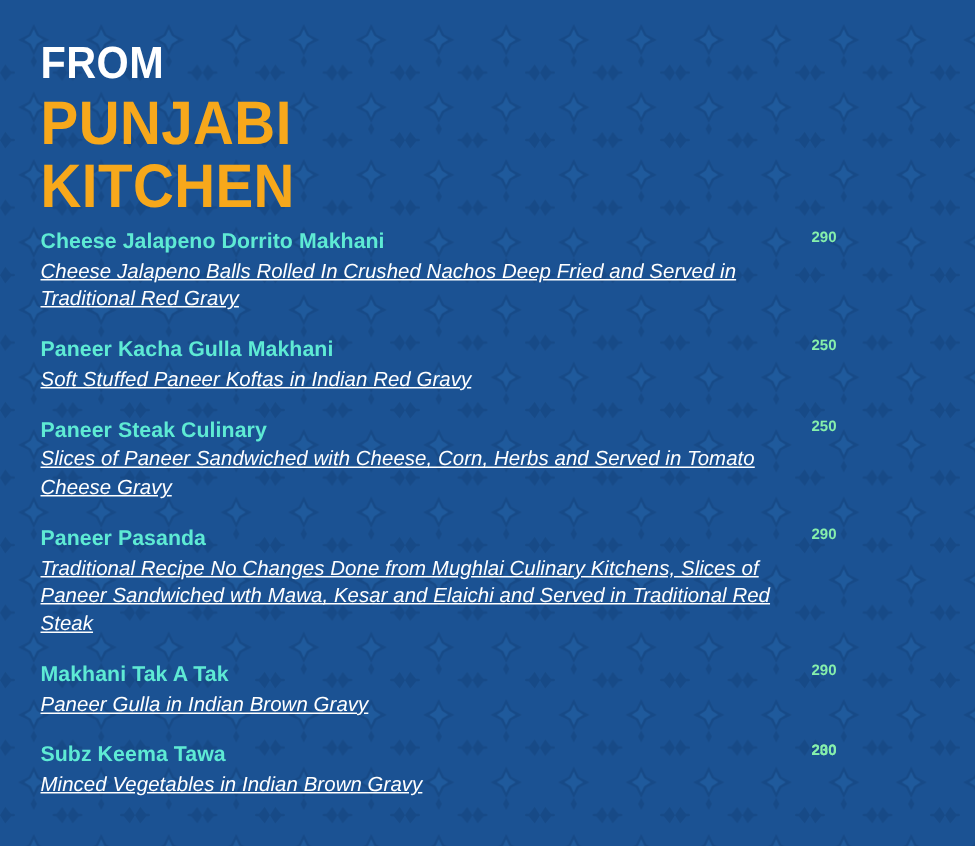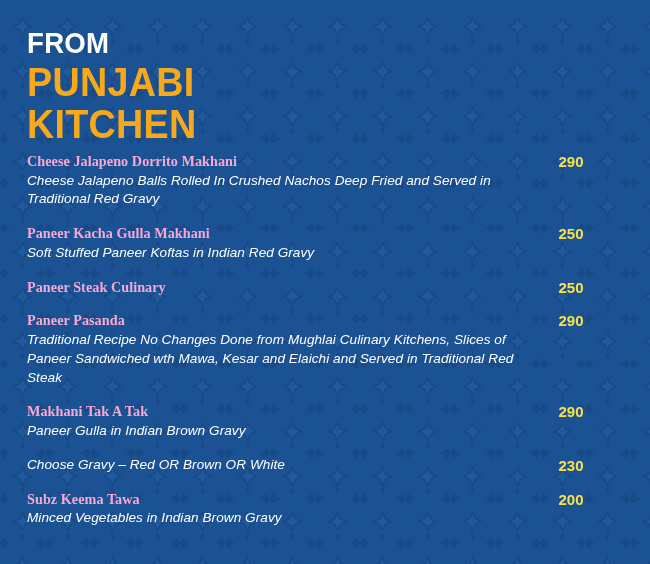--- a/index.html
+++ b/index.html
@@ -86,43 +86,43 @@
   }
   .menu-item:last-child { margin-bottom: 0; }
 
   .item-main {
     padding-right: 70px;
   }
   .item-name {
     display: block;
     font-size: 14.2px;
     font-weight: 700;
-    color: #f9a8d4;
+    color: #5eead4;
     line-height: 1.32;
     letter-spacing: 0.05px;
-    font-family: Liberation Serif, serif;
   }
   .item-desc {
     display: block;
     font-size: 13.6px;
     font-style: italic;
     color: #ffffff;
     line-height: 1.38;
     letter-spacing: 0.05px;
     margin-top: 1px;
+    text-decoration: underline;
   }
   .item-price {
     position: absolute;
     top: 0;
     right: 0;
     width: 60px;
-    text-align: center;
-    font-size: 15px;
+    text-align: left;
+    font-size: 10px;
     font-weight: 700;
-    color: #fde047;
+    color: #86efac;
     line-height: 1.32;
   }
 </style>
 </head>
 <body>
 
 <div id="menu-card">
 
   <div id="pattern-layer">
     <svg viewBox="0 0 650 564" xmlns="http://www.w3.org/2000/svg" aria-hidden="true">
@@ -175,20 +175,21 @@
         <div class="item-main">
           <span class="item-name">Paneer Kacha Gulla Makhani</span>
           <span class="item-desc">Soft Stuffed Paneer Koftas in Indian Red Gravy</span>
         </div>
         <span class="item-price">250</span>
       </div>
 
       <div class="menu-item">
         <div class="item-main">
           <span class="item-name">Paneer Steak Culinary</span>
+          <span class="item-desc">Slices of Paneer Sandwiched with Cheese, Corn, Herbs and Served in Tomato Cheese Gravy</span>
         </div>
         <span class="item-price">250</span>
       </div>
 
       <div class="menu-item">
         <div class="item-main">
           <span class="item-name">Paneer Pasanda</span>
           <span class="item-desc">Traditional Recipe No Changes Done from Mughlai Culinary Kitchens, Slices of Paneer Sandwiched wth Mawa, Kesar and Elaichi and Served in Traditional Red Steak</span>
         </div>
         <span class="item-price">290</span>
@@ -197,21 +198,20 @@
       <div class="menu-item">
         <div class="item-main">
           <span class="item-name">Makhani Tak A Tak</span>
           <span class="item-desc">Paneer Gulla in Indian Brown Gravy</span>
         </div>
         <span class="item-price">290</span>
       </div>
 
       <div class="menu-item">
         <div class="item-main">
-          <span class="item-desc">Choose Gravy – Red OR Brown OR White</span>
         </div>
         <span class="item-price">230</span>
       </div>
 
       <div class="menu-item">
         <div class="item-main">
           <span class="item-name">Subz Keema Tawa</span>
           <span class="item-desc">Minced Vegetables in Indian Brown Gravy</span>
         </div>
         <span class="item-price">200</span>

